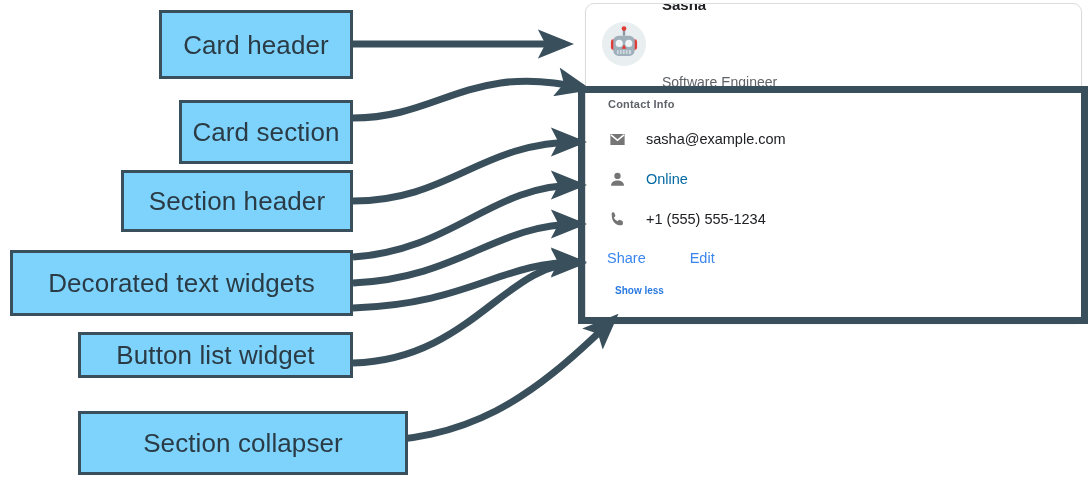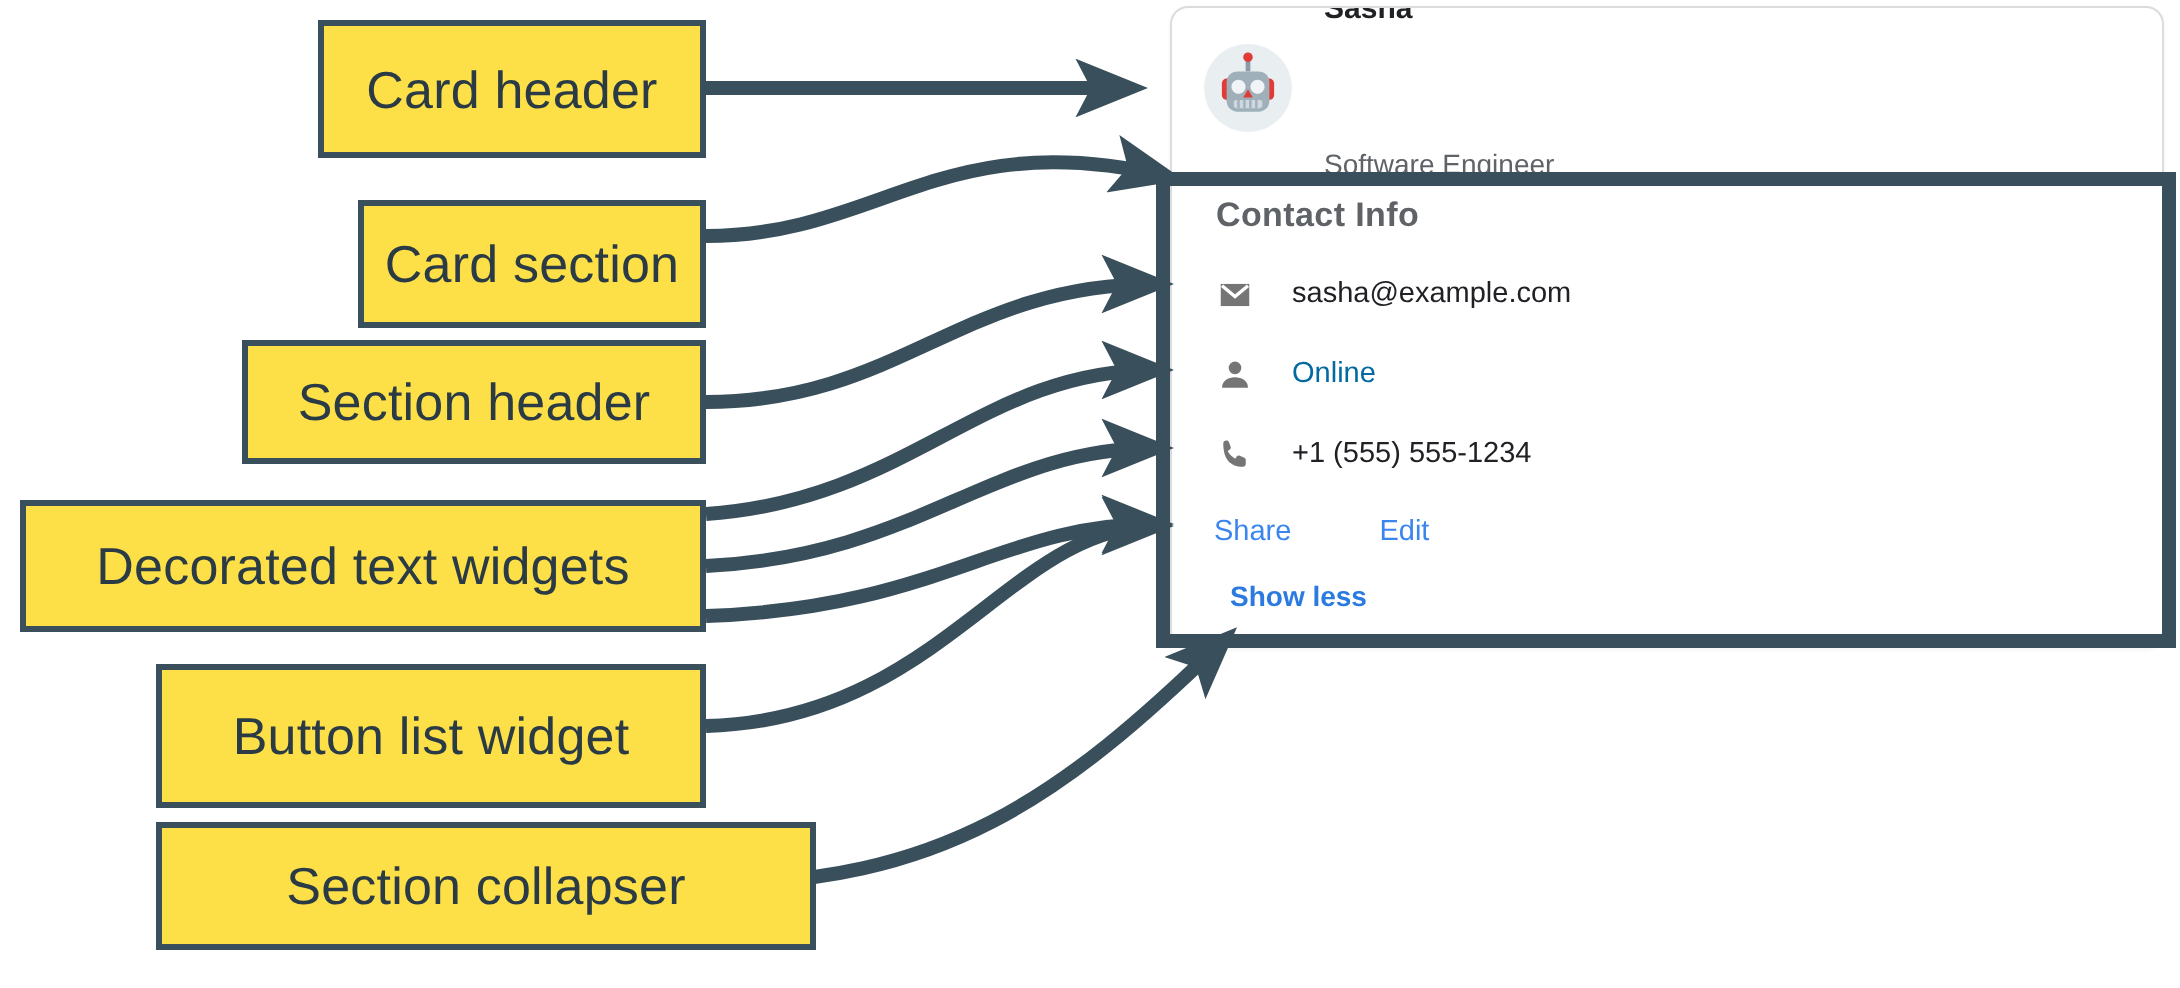--- a/index.html
+++ b/index.html
@@ -20,21 +20,21 @@
     left: 0; top: 0;
     width: 1090px;
     height: 494px;
   }
 
   
   .anno-box {
     position: absolute;
     box-sizing: border-box;
     border: 3px solid #39505c;
-    background: #fde047;
+    background: #7dd3fc;
     color: #2b3b45;
     display: flex;
     align-items: center;
     justify-content: center;
     font-size: 26px;
     line-height: 1;
     letter-spacing: 0.1px;
     z-index: 40;
     white-space: nowrap;
   }
@@ -103,21 +103,21 @@
     font-size: 14px;
     color: #5f6368;
     line-height: 1.45;
     margin-top: 12px;
   }
 
   .card-section {
     padding: 14px 0 0 0;
   }
   .section-header {
-    font-size: 17px;
+    font-size: 11px;
     font-weight: bold;
     color: #5f6368;
     letter-spacing: 0.2px;
     padding-left: 22px;
     margin-bottom: 9px;
   }
 
   .dtw-row {
     display: flex;
     align-items: center;
@@ -159,21 +159,21 @@
   }
   .btn-link + .btn-link { margin-left: 44px; }
 
   .collapser {
     padding-left: 29px;
     height: 30px;
     display: flex;
     align-items: center;
   }
   .collapser-label {
-    font-size: 14px;
+    font-size: 10px;
     font-weight: bold;
     color: #2b7ae0;
     cursor: pointer;
   }
 
   
   #section-highlight {
     position: absolute;
     left: 578px;
     top: 86px;
@@ -223,21 +223,21 @@
   </div>
 
   <div class="anno-box" style="left:121px; top:170px; width:232px; height:62px;">
     <span>Section header</span>
   </div>
 
   <div class="anno-box" style="left:10px; top:250px; width:343px; height:66px;">
     <span>Decorated text widgets</span>
   </div>
 
-  <div class="anno-box" style="left:78px; top:332px; width:275px; height:72px;">
+  <div class="anno-box" style="left:78px; top:332px; width:275px; height:46px;">
     <span>Button list widget</span>
   </div>
 
   <div class="anno-box" style="left:78px; top:411px; width:330px; height:64px;">
     <span>Section collapser</span>
   </div>
 
   <div id="card">
 
     <div class="card-header">

